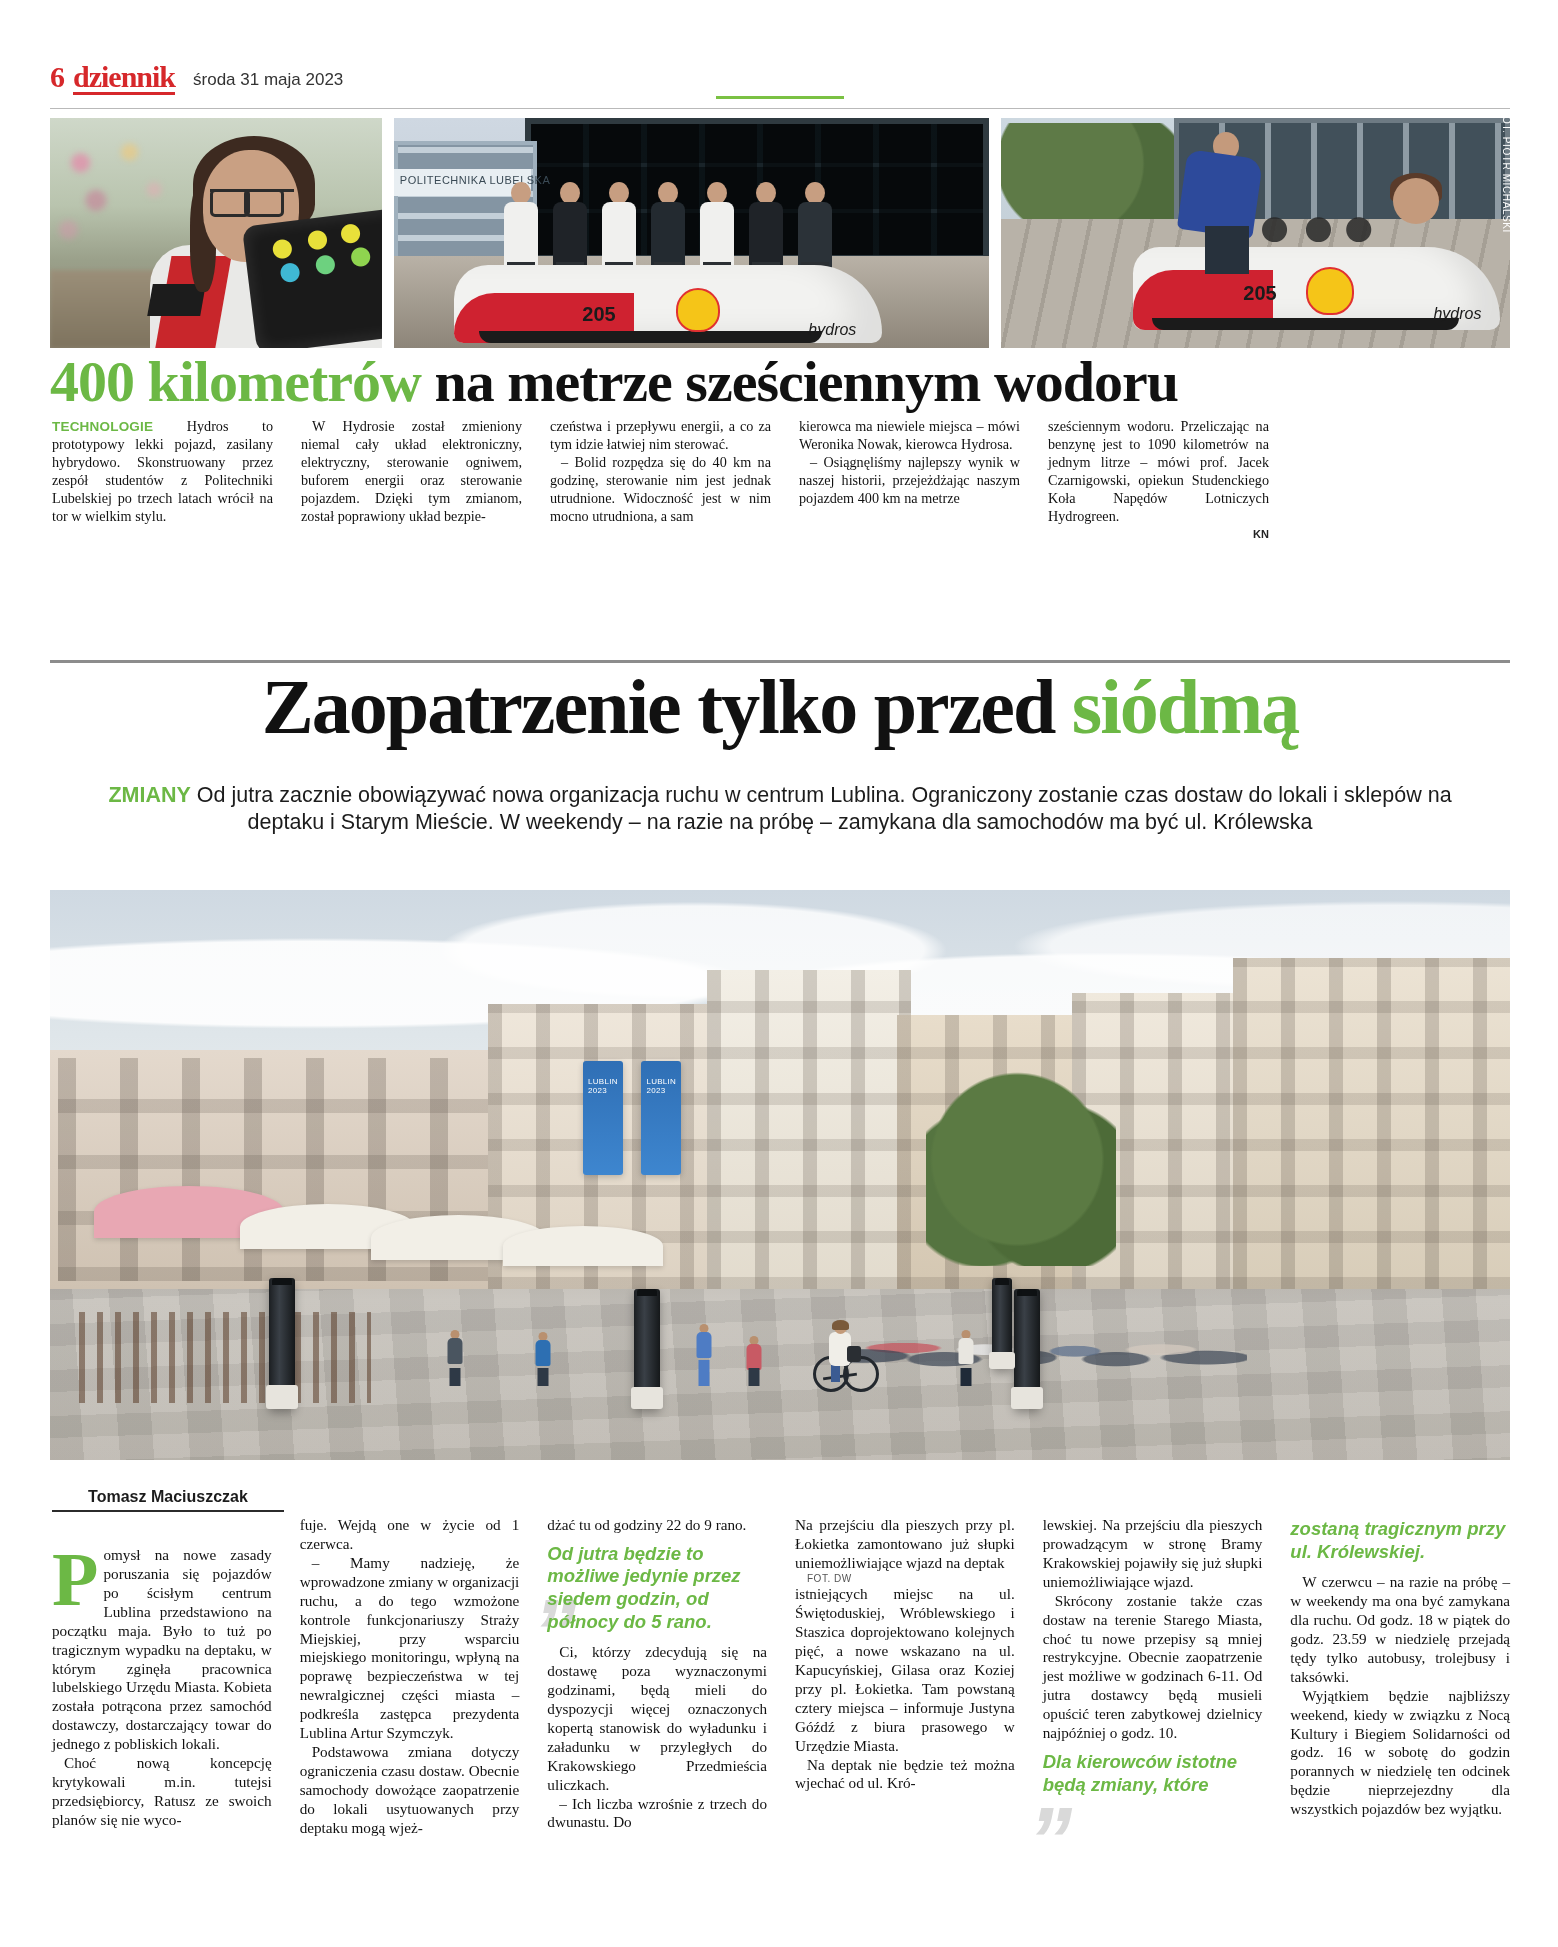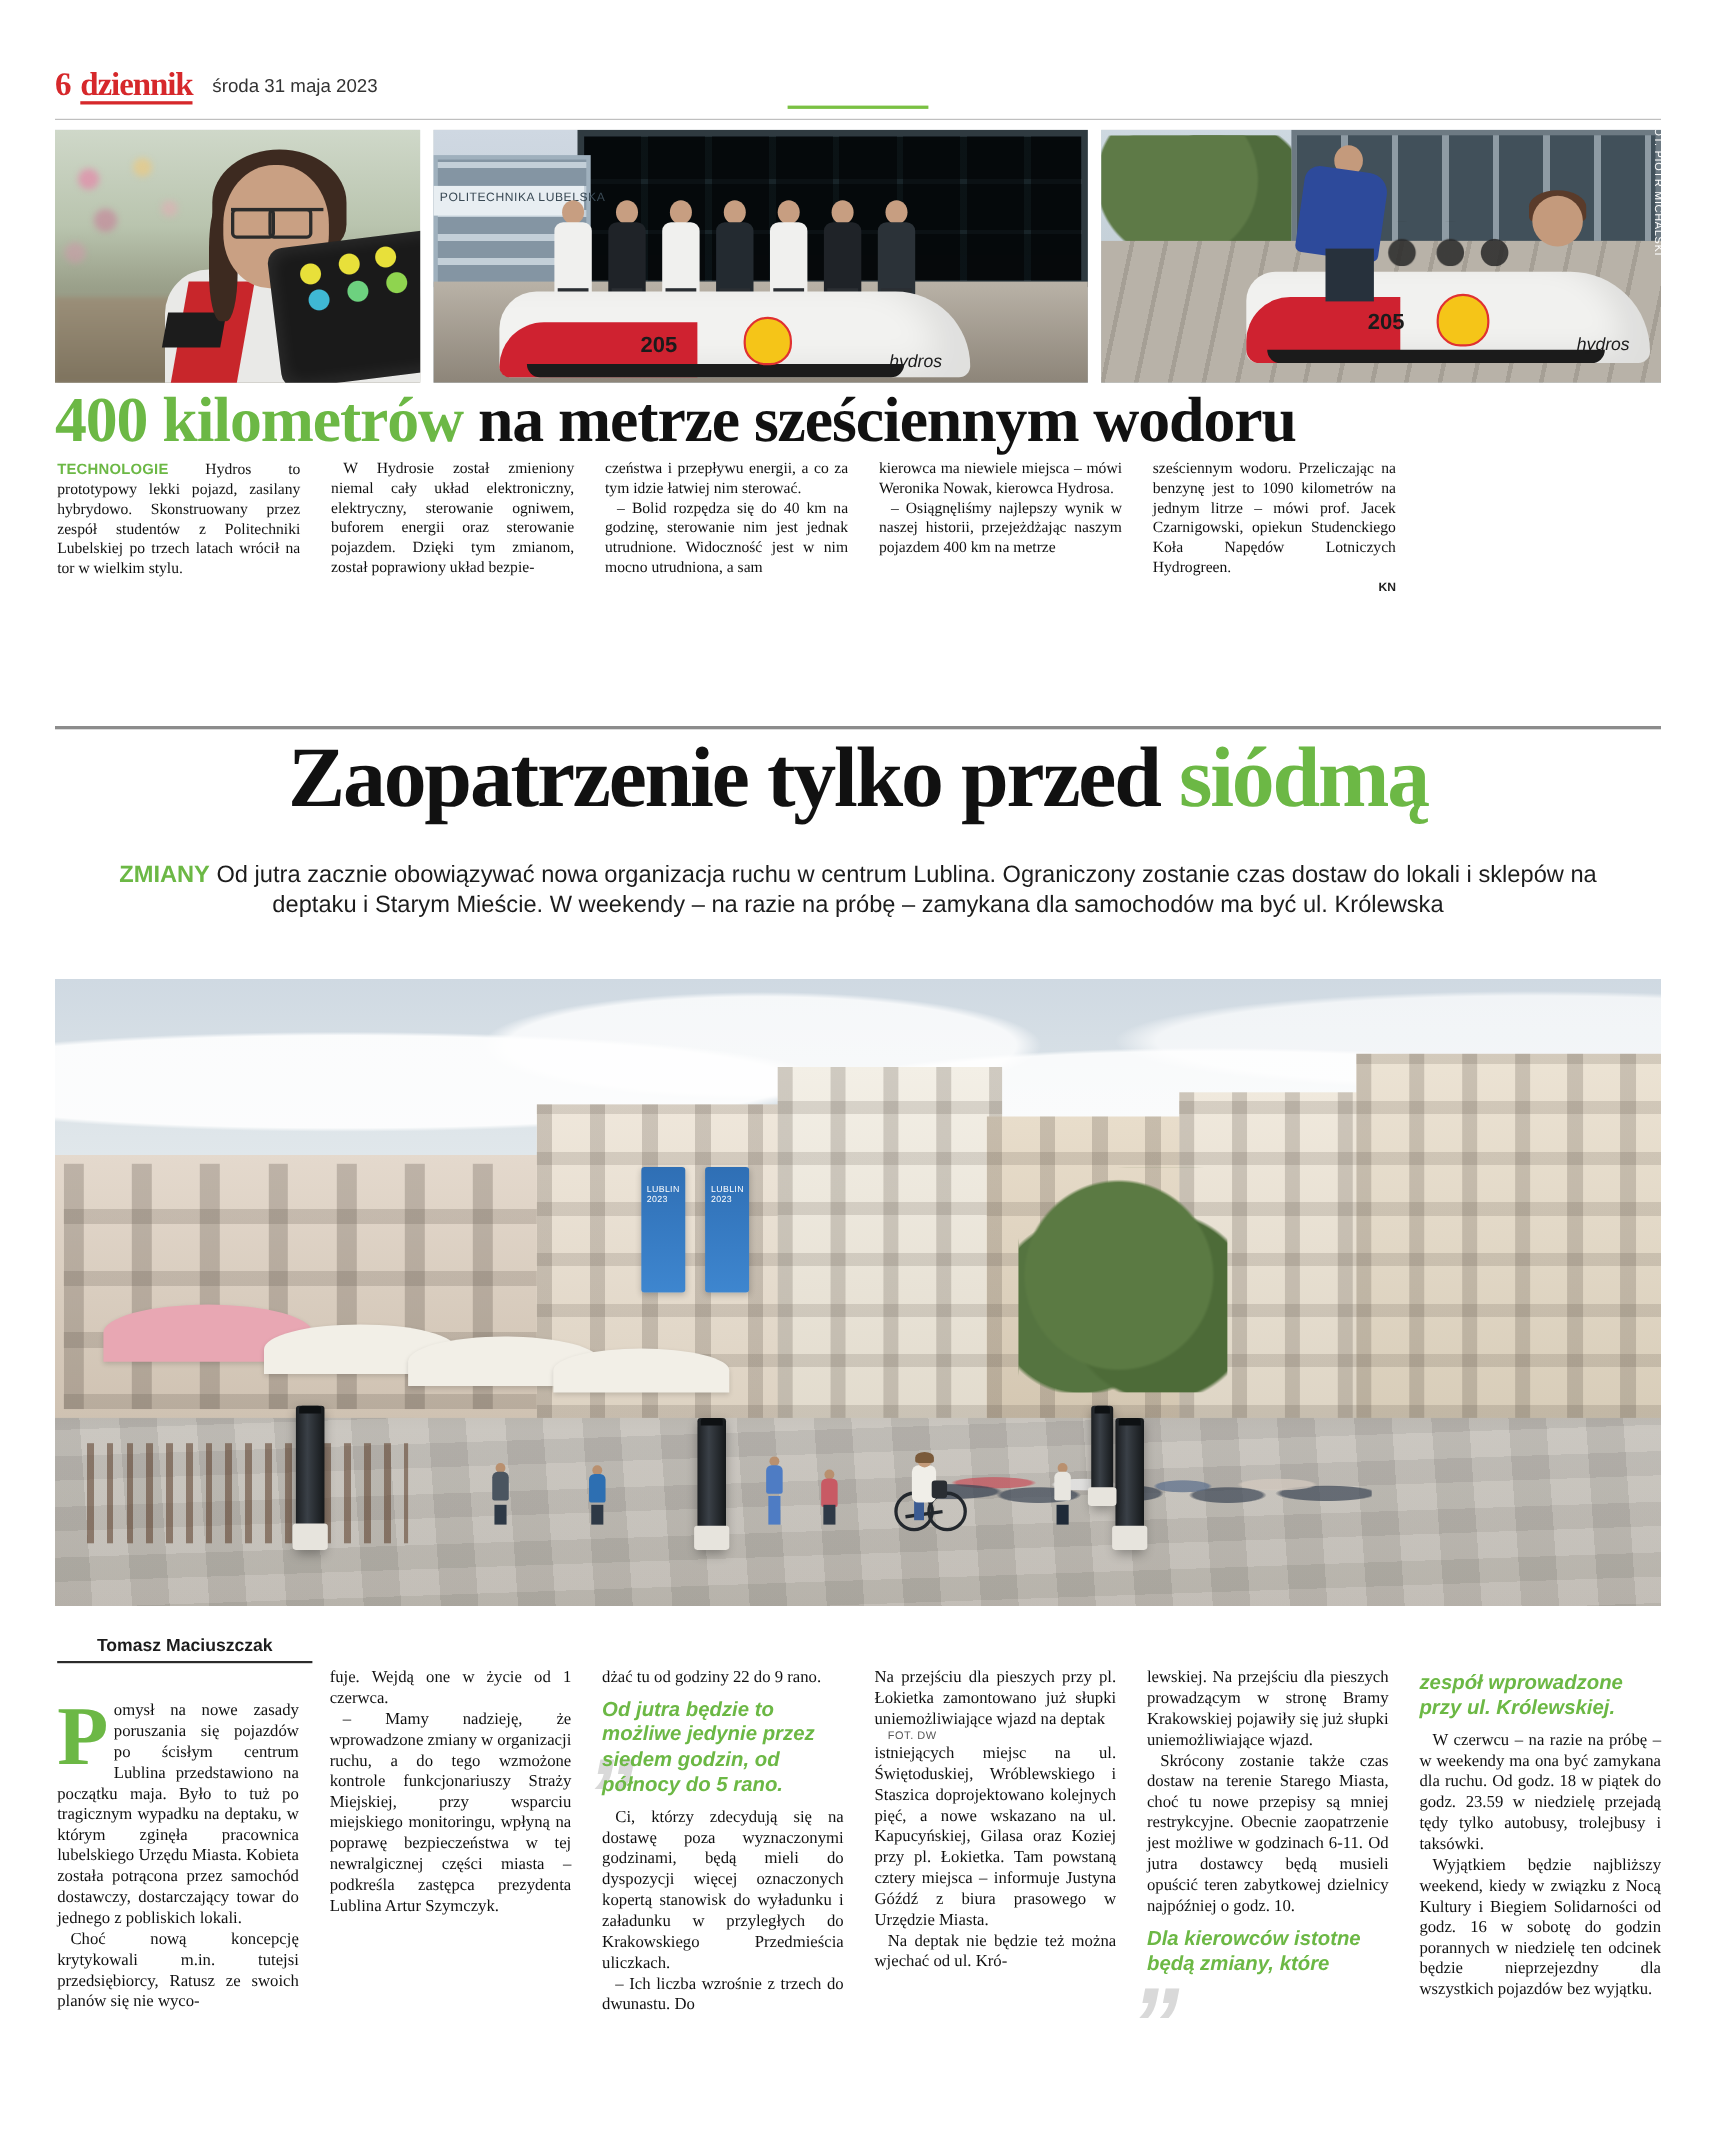--- a/index.html
+++ b/index.html
@@ -769,20 +769,21 @@
   <div class="body-cols">
 
     <div class="bcol" style="padding-top:30px">
       <p class="noind"><span class="dropcap">P</span><span>omysł na nowe zasady poruszania się pojazdów po ścisłym centrum Lublina przedstawiono na początku maja. Było to tuż po tragicznym wypadku na deptaku, w którym zginęła pracownica lubelskiego Urzędu Miasta. Kobieta została potrącona przez samochód dostawczy, dostarczający towar do jednego z pobliskich lokali.</span></p>
       <p>Choć nową koncepcję krytykowali m.in. tutejsi przedsiębiorcy, Ratusz ze swoich planów się nie wyco-</p>
     </div>
 
     <div class="bcol">
       <p class="noind">fuje. Wejdą one w życie od 1 czerwca.</p>
       <p>– Mamy nadzieję, że wprowadzone zmiany w organizacji ruchu, a do tego wzmożone kontrole funkcjonariuszy Straży Miejskiej, przy wsparciu miejskiego monitoringu, wpłyną na poprawę bezpieczeństwa w tej newralgicznej części miasta – podkreśla zastępca prezydenta Lublina Artur Szymczyk.</p>
+      <p>Podstawowa zmiana dotyczy ograniczenia czasu dostaw. Obecnie samochody dowożące zaopatrzenie do lokali usytuowanych przy deptaku mogą wjeż-</p>
     </div>
 
     <div class="bcol">
       <p class="noind">dżać tu od godziny 22 do 9 rano.</p>
       <div class="pullquote">
         <span class="quote-mark">,,</span>
         <span>Od jutra będzie to możliwe jedynie przez siedem godzin, od północy do 5 rano.</span>
       </div>
       <p>Ci, którzy zdecydują się na dostawę poza wyznaczonymi godzinami, będą mieli do dyspozycji więcej oznaczonych kopertą stanowisk do wyładunku i załadunku w przyległych do Krakowskiego Przedmieścia uliczkach.</p>
       <p>– Ich liczba wzrośnie z trzech do dwunastu. Do</p>
@@ -799,21 +800,21 @@
       <p class="noind">lewskiej. Na przejściu dla pieszych prowadzącym w stronę Bramy Krakowskiej pojawiły się już słupki uniemożliwiające wjazd.</p>
       <p>Skrócony zostanie także czas dostaw na terenie Starego Miasta, choć tu nowe przepisy są mniej restrykcyjne. Obecnie zaopatrzenie jest możliwe w godzinach 6-11. Od jutra dostawcy będą musieli opuścić teren zabytkowej dzielnicy najpóźniej o godz. 10.</p>
       <div class="pullquote">
         <span class="quote-mark">,,</span>
         <span>Dla kierowców istotne będą zmiany, które</span>
       </div>
     </div>
 
     <div class="bcol">
       <div class="pullquote" style="margin-top:0">
-        <span>zespół wprowadzone przy ul. Królewskiej.</span>
+        <span>zostaną tragicznym przy ul. Królewskiej.</span>
       </div>
       <p>W czerwcu – na razie na próbę – w weekendy ma ona być zamykana dla ruchu. Od godz. 18 w piątek do godz. 23.59 w niedzielę przejadą tędy tylko autobusy, trolejbusy i taksówki.</p>
       <p>Wyjątkiem będzie najbliższy weekend, kiedy w związku z Nocą Kultury i Biegiem Solidarności od godz. 16 w sobotę do godzin porannych w niedzielę ten odcinek będzie nieprzejezdny dla wszystkich pojazdów bez wyjątku.</p>
     </div>
 
   </div>
 
 </div>
 
 </body></html>

